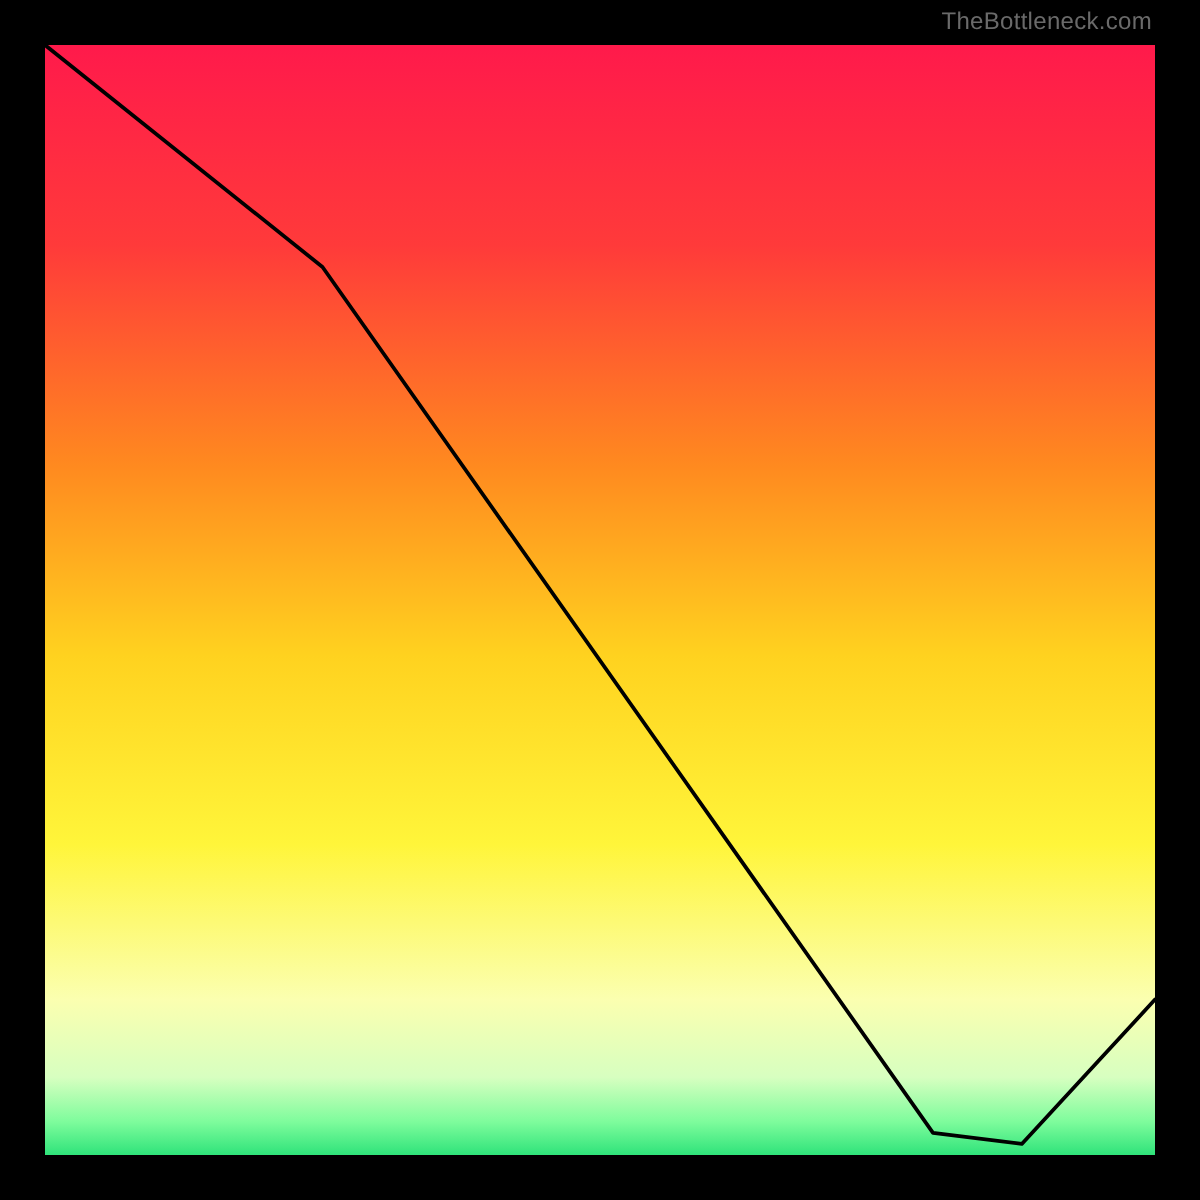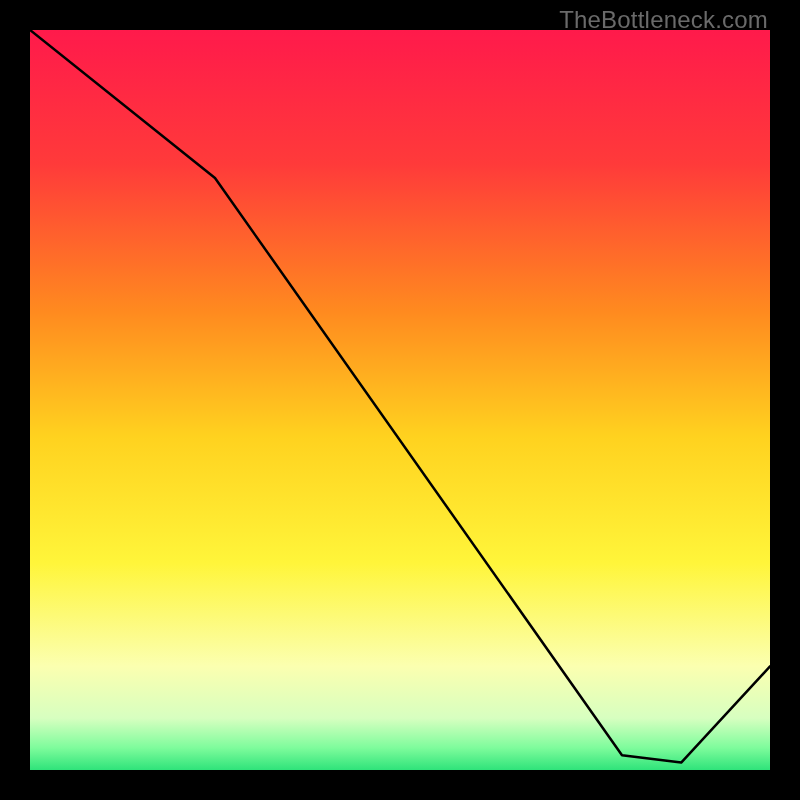--- a/index.html
+++ b/index.html
@@ -24,21 +24,21 @@
     left: 0;
     top: 0;
     width: 740px;
     height: 740px;
   }
   .watermark {
     position: absolute;
     top: 6px;
     right: 32px;
     color: #6a6a6a;
-    font-size: 24px;
+    font-size: 16px;
     font-weight: 500;
     letter-spacing: 0.2px;
     user-select: none;
   }
   .inplot-label {
     position: absolute;
     color: #b83030;
     font-size: 11px;
     font-weight: 700;
     letter-spacing: 0.5px;

